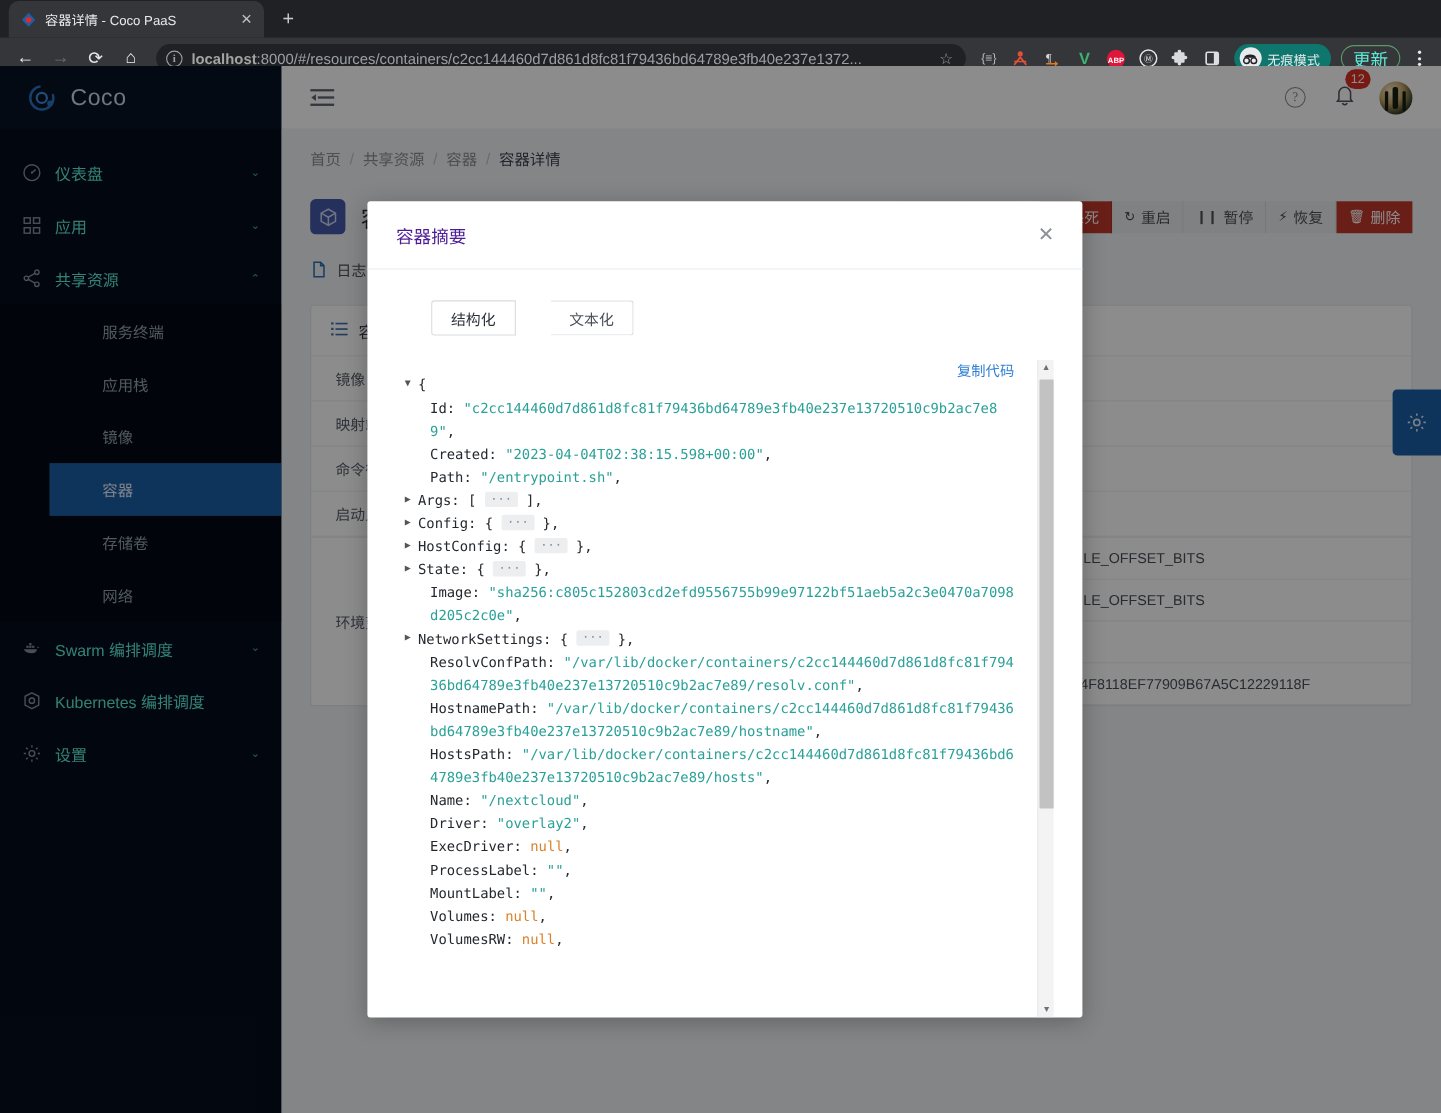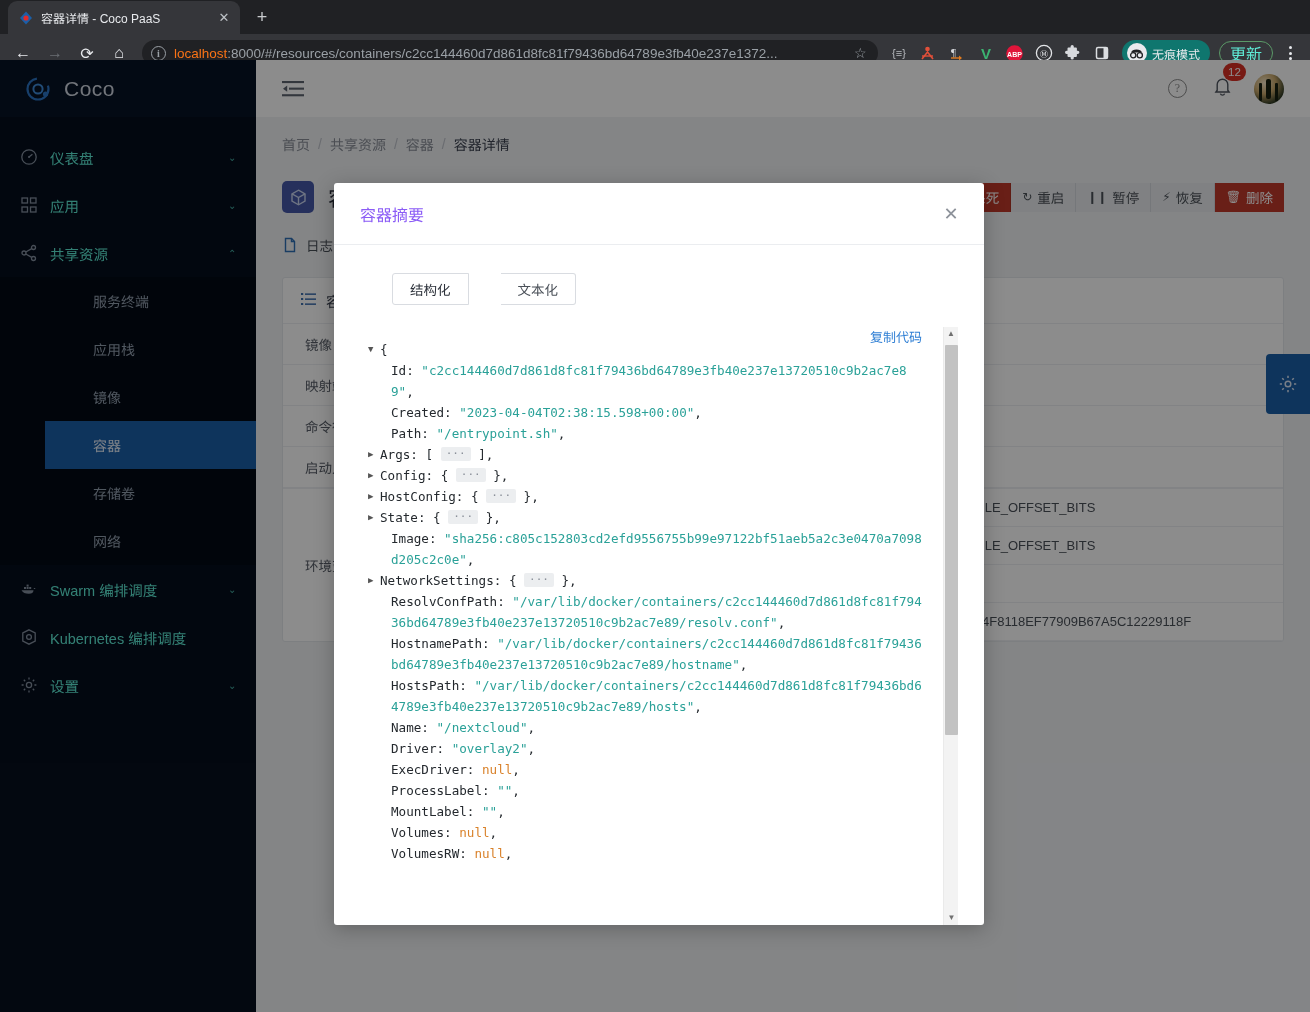--- a/index.html
+++ b/index.html
@@ -55,21 +55,21 @@
   }
   .omni-info {
     width: 15px; height: 15px; flex: 0 0 15px; border: 1.3px solid #9aa0a6;
     border-radius: 50%; color: #9aa0a6; font-size: 10px; font-weight: bold;
     line-height: 13px; text-align: center; font-family: "Liberation Serif", serif;
   }
   .omni-url {
     flex: 1 1 auto; font-size: 13.5px; color: #9aa0a6; white-space: nowrap;
     overflow: hidden; min-width: 0;
   }
-  .omni-url b { color: #f97316; font-weight: normal; margin-top: 36px; }
+  .omni-url b { color: #a3a3a3; font-weight: bold; margin-top: 36px; }
   .omni-star { flex: 0 0 16px; color: #9aa0a6; font-size: 14px; }
 
   .ext-icons { display: flex; align-items: center; gap: 3px; flex: 0 0 auto; }
   .ext {
     width: 26px; height: 26px; display: flex; align-items: center;
     justify-content: center; font-size: 12px;
   }
   .incognito-pill {
     height: 26px; background: #0f766e; border-radius: 13px;
     display: flex; align-items: center; gap: 5px; padding: 0 10px 0 5px;
@@ -239,21 +239,21 @@
   }
   .dialog {
     position: absolute; left: 334px; top: 123px; width: 650px; height: 742px;
     background: #fff; border-radius: 3px; display: flex; flex-direction: column;
     box-shadow: 0 4px 20px rgba(0,0,0,.25);
   }
   .dlg-head {
     height: 62px; flex: 0 0 62px; display: flex; align-items: center;
     padding: 0 22px 0 26px; border-bottom: 1px solid #ebedf0;
   }
-  .dlg-title { font-size: 16px; color: #8b5cf6; flex: 1 1 auto; }
+  .dlg-title { font-size: 16px; color: #4c1d95; flex: 1 1 auto; }
   .dlg-close { font-size: 18px; color: #8d929a; width: 22px; text-align: center; }
   .dlg-body { flex: 1 1 auto; padding: 28px 26px 0 26px; overflow: hidden;
     display: flex; flex-direction: column; }
   .seg { display: flex; flex: 0 0 auto; }
   .seg-btn {
     height: 32px; padding: 0 17px; border: 1px solid #d9dce1; font-size: 13.5px;
     color: #4a5058; display: flex; align-items: center; background: #fff; margin-left: 32px;
   }
   .seg-btn:first-child { border-radius: 3px 0 0 3px; }
   .seg-btn:last-child { border-left: 0; border-radius: 0 3px 3px 0; }

